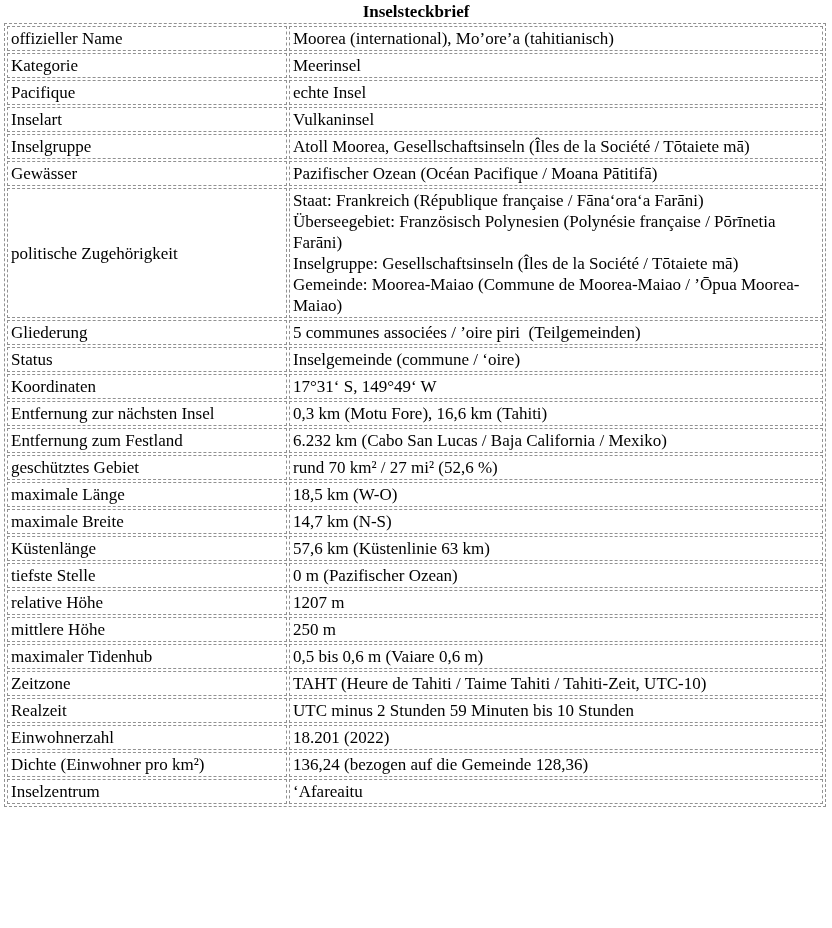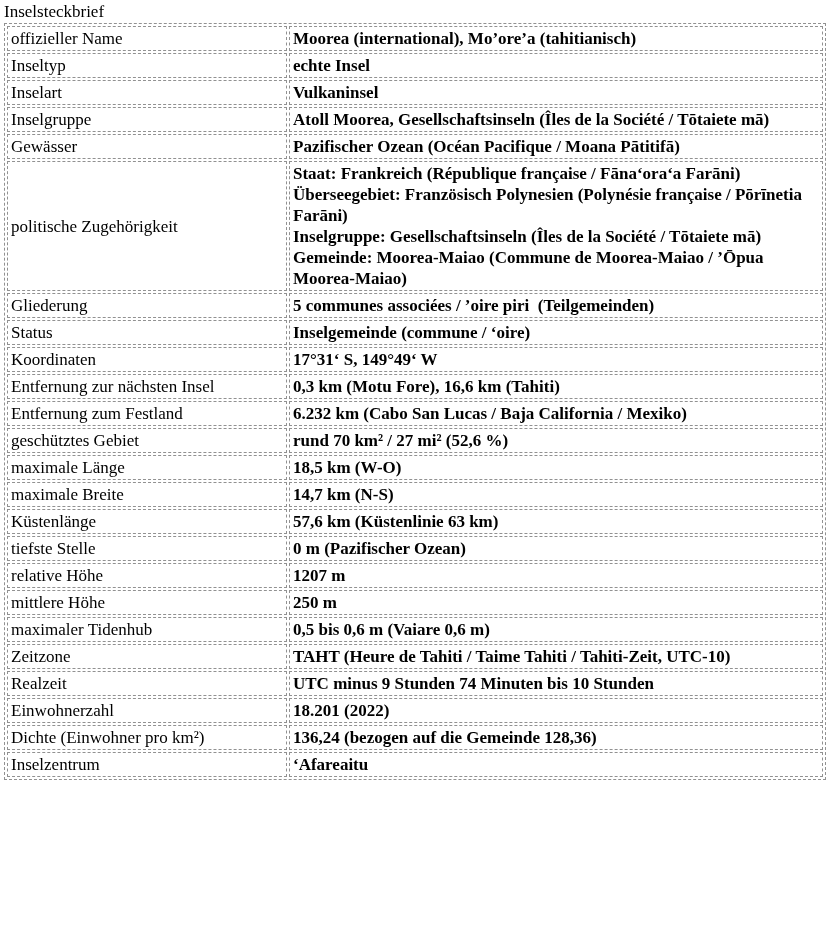--- a/index.html
+++ b/index.html
@@ -9,56 +9,61 @@
     background: #ffffff;
     font-family: "Liberation Serif", "DejaVu Serif", serif;
     color: #000000;
   }
   .page {
     width: 832px;
     padding: 2px 4px 4px 4px;
   }
   .doc-title {
     font-size: 17px;
-    font-weight: normal;
+    font-weight: bold;
     line-height: 20px;
     margin: 0 0 1px 0;
+    text-align: center;
   }
   table.profile {
     width: 822px;
     border-collapse: separate;
     border-spacing: 2px;
     border: 1px dashed #919191;
     table-layout: fixed;
   }
   table.profile td {
     border: 1px dashed #919191;
     font-size: 17px;
     line-height: 21px;
     padding: 1px 3px;
     vertical-align: middle;
     overflow: hidden;
   }
   td.cell-label { width: 280px; margin-left: 48px; }
-  td.cell-value { white-space: pre-wrap; font-weight: bold; }
+  td.cell-value { white-space: pre-wrap; }
 </style>
 </head>
 <body>
 
 <div class="page">
   <p class="doc-title">Inselsteckbrief</p>
 
   <table class="profile">
     <tbody>
       <tr>
         <td class="cell-label">offizieller Name</td>
         <td class="cell-value">Moorea (international), Mo’ore’a (tahitianisch)</td>
       </tr>
       <tr>
-        <td class="cell-label">Inseltyp</td>
+        <td class="cell-label">Kategorie</td>
+        <td class="cell-value">Meerinsel</td>
+      </tr>
+      <tr>
+        <td class="cell-label">Pacifique</td>
         <td class="cell-value">echte Insel</td>
       </tr>
       <tr>
         <td class="cell-label">Inselart</td>
         <td class="cell-value">Vulkaninsel</td>
       </tr>
       <tr>
         <td class="cell-label">Inselgruppe</td>
         <td class="cell-value">Atoll Moorea, Gesellschaftsinseln (Îles de la Société / Tōtaiete mā)</td>
       </tr>
@@ -124,21 +129,21 @@
       <tr>
         <td class="cell-label">maximaler Tidenhub</td>
         <td class="cell-value">0,5 bis 0,6 m (Vaiare 0,6 m)</td>
       </tr>
       <tr>
         <td class="cell-label">Zeitzone</td>
         <td class="cell-value">TAHT (Heure de Tahiti / Taime Tahiti / Tahiti-Zeit, UTC-10)</td>
       </tr>
       <tr>
         <td class="cell-label">Realzeit</td>
-        <td class="cell-value">UTC minus 9 Stunden 74 Minuten bis 10 Stunden</td>
+        <td class="cell-value">UTC minus 2 Stunden 59 Minuten bis 10 Stunden</td>
       </tr>
       <tr>
         <td class="cell-label">Einwohnerzahl</td>
         <td class="cell-value">18.201 (2022)</td>
       </tr>
       <tr>
         <td class="cell-label">Dichte (Einwohner pro km²)</td>
         <td class="cell-value">136,24 (bezogen auf die Gemeinde 128,36)</td>
       </tr>
       <tr>

